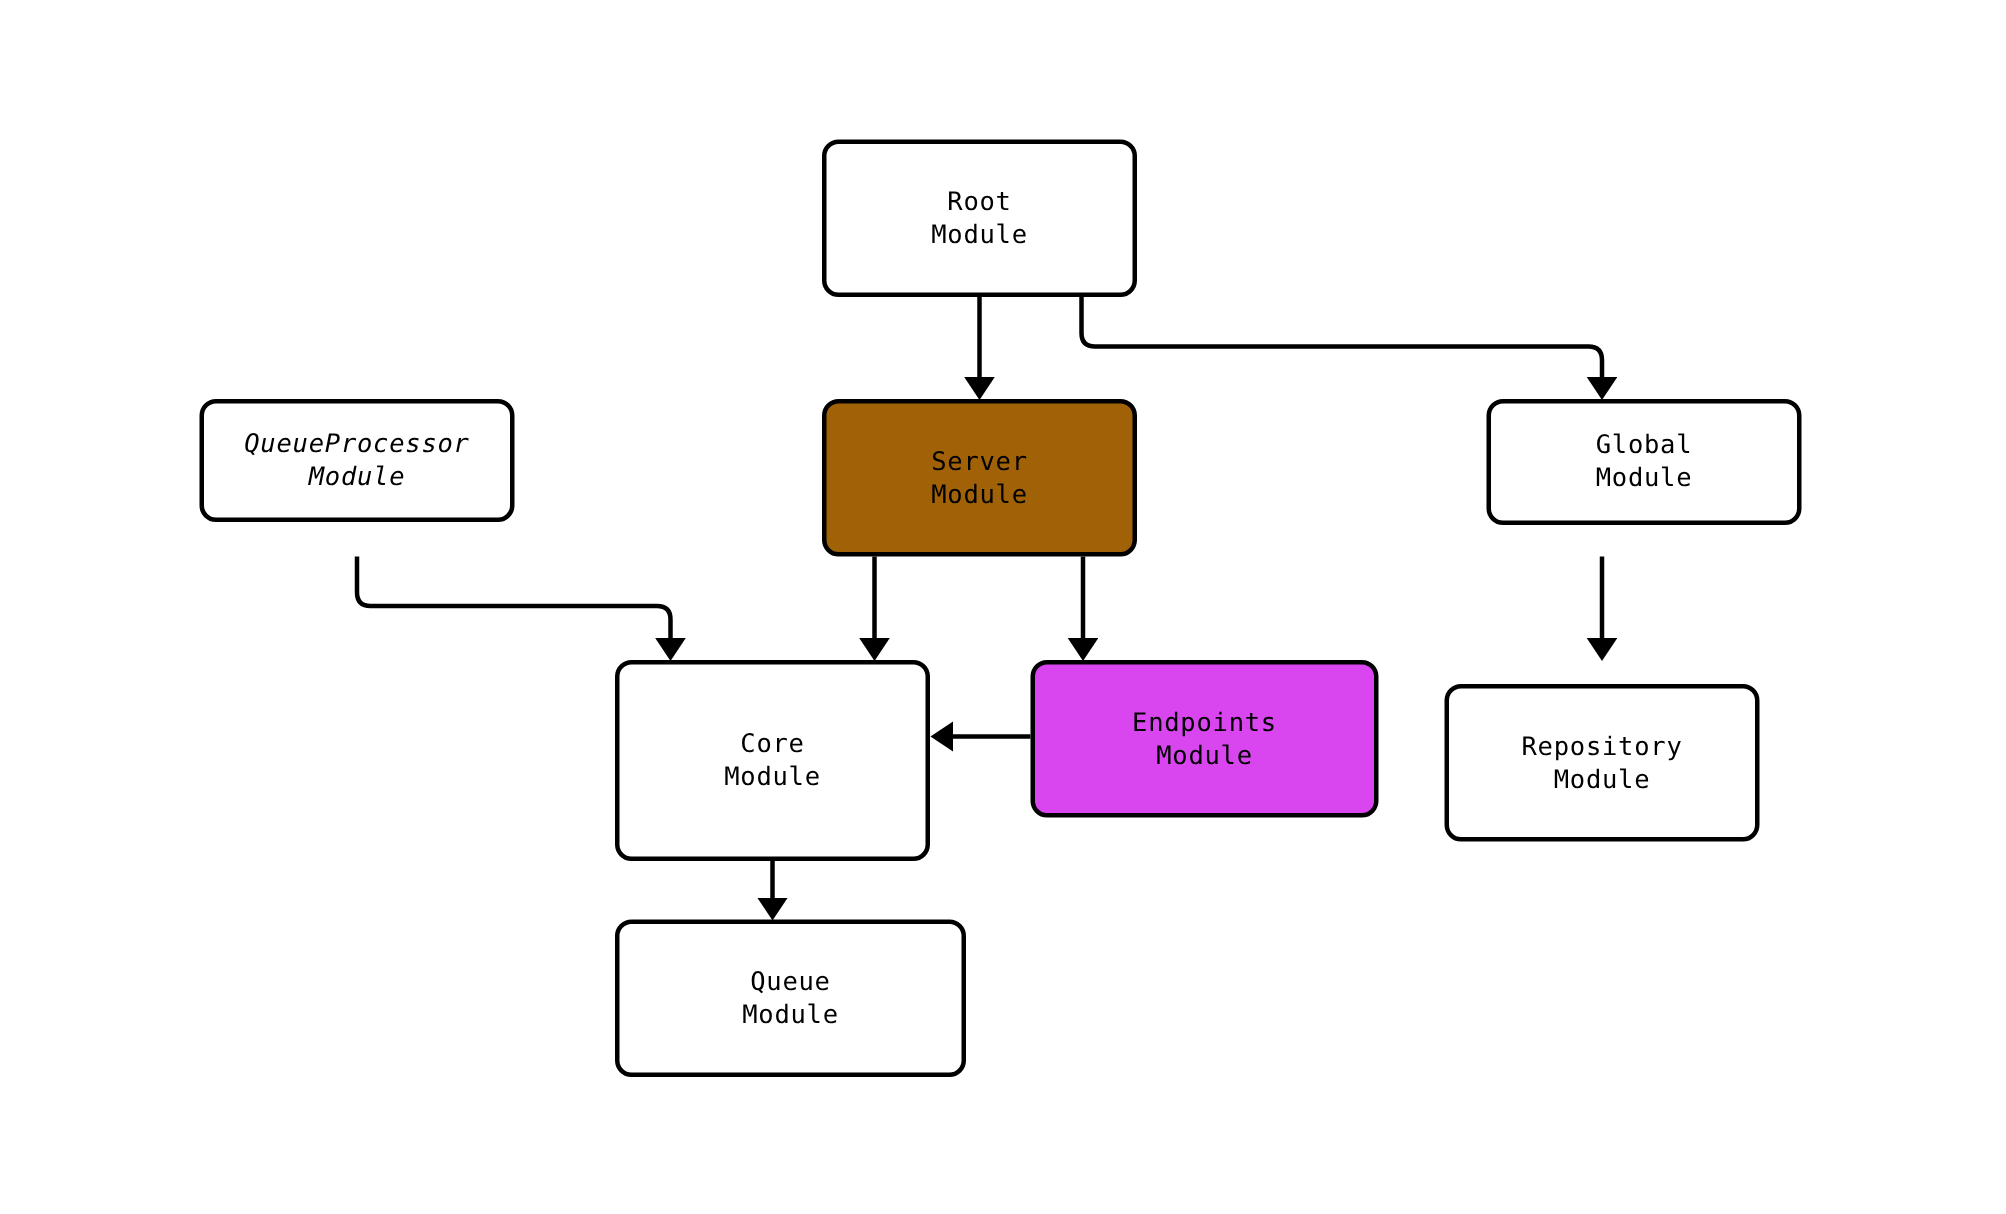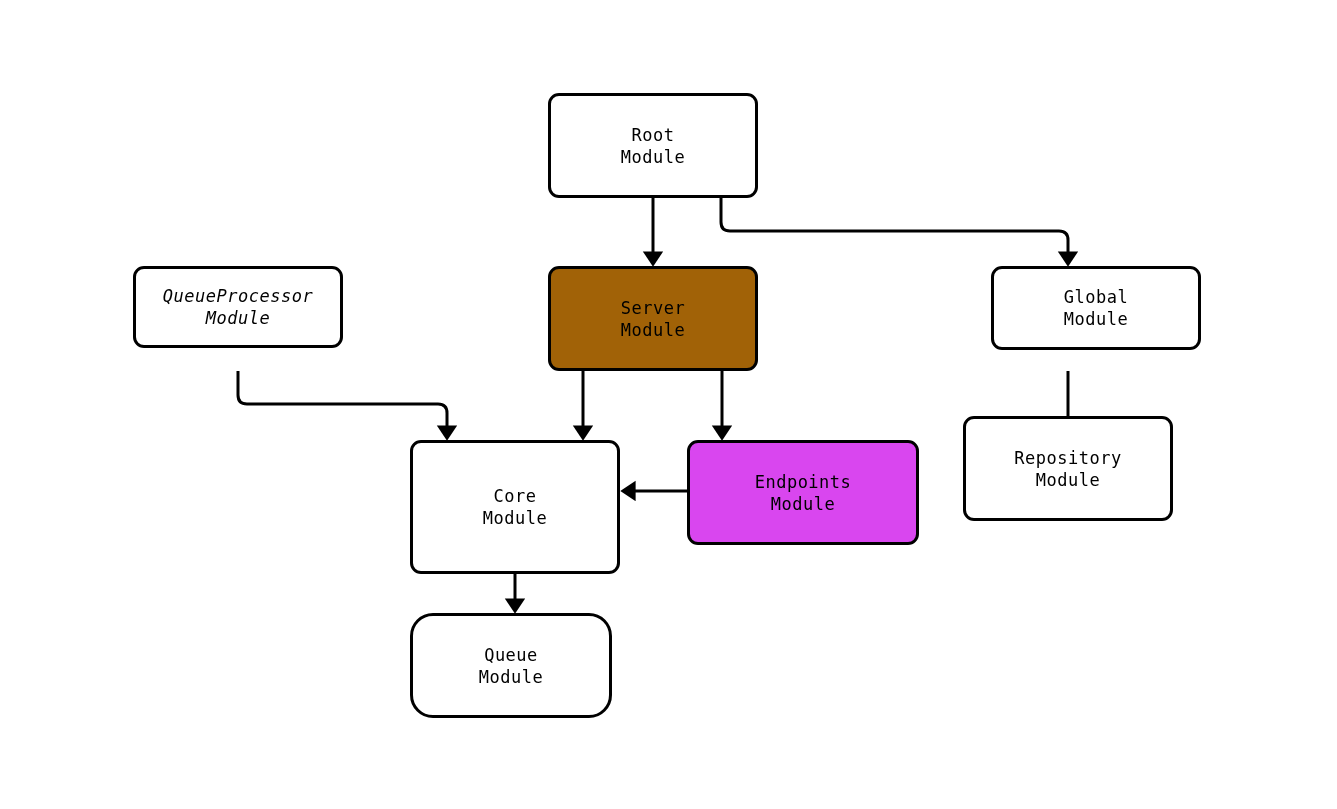--- a/index.html
+++ b/index.html
@@ -90,23 +90,23 @@
 Module</div>
       </div>
       <div class="node" style="left: 410px; top: 440px; width: 210px; height: 134px; border-color: rgb(0, 0, 0); background: rgb(255, 255, 255); border-width: 3px; border-radius: 11px;">
         <div class="node-label">Core
 Module</div>
       </div>
       <div class="node" style="left: 687px; top: 440px; width: 232px; height: 105px; border-color: rgb(0, 0, 0); background: #d946ef; border-width: 3px; border-radius: 11px;">
         <div class="node-label">Endpoints
 Module</div>
       </div>
-      <div class="node" style="left: 963px; top: 416px; width: 210px; height: 105px; border-color: rgb(0, 0, 0); background: rgb(255, 255, 255); border-width: 3px; border-radius: 11px;">
+      <div class="node" style="left: 963px; top: 456px; width: 210px; height: 105px; border-color: rgb(0, 0, 0); background: rgb(255, 255, 255); border-width: 3px; border-radius: 11px;">
         <div class="node-label">Repository
 Module</div>
       </div>
-      <div class="node" style="left: 410px; top: 613px; width: 202px; height: 105px; border-color: rgb(0, 0, 0); background: rgb(255, 255, 255); border-width: 3px; border-radius: 23px;">
+      <div class="node" style="left: 410px; top: 613px; width: 234px; height: 105px; border-color: rgb(0, 0, 0); background: rgb(255, 255, 255); border-width: 3px; border-radius: 11px;">
         <div class="node-label">Queue
 Module</div>
       </div>
     </div>
 
 </div>
 
 </body></html>

